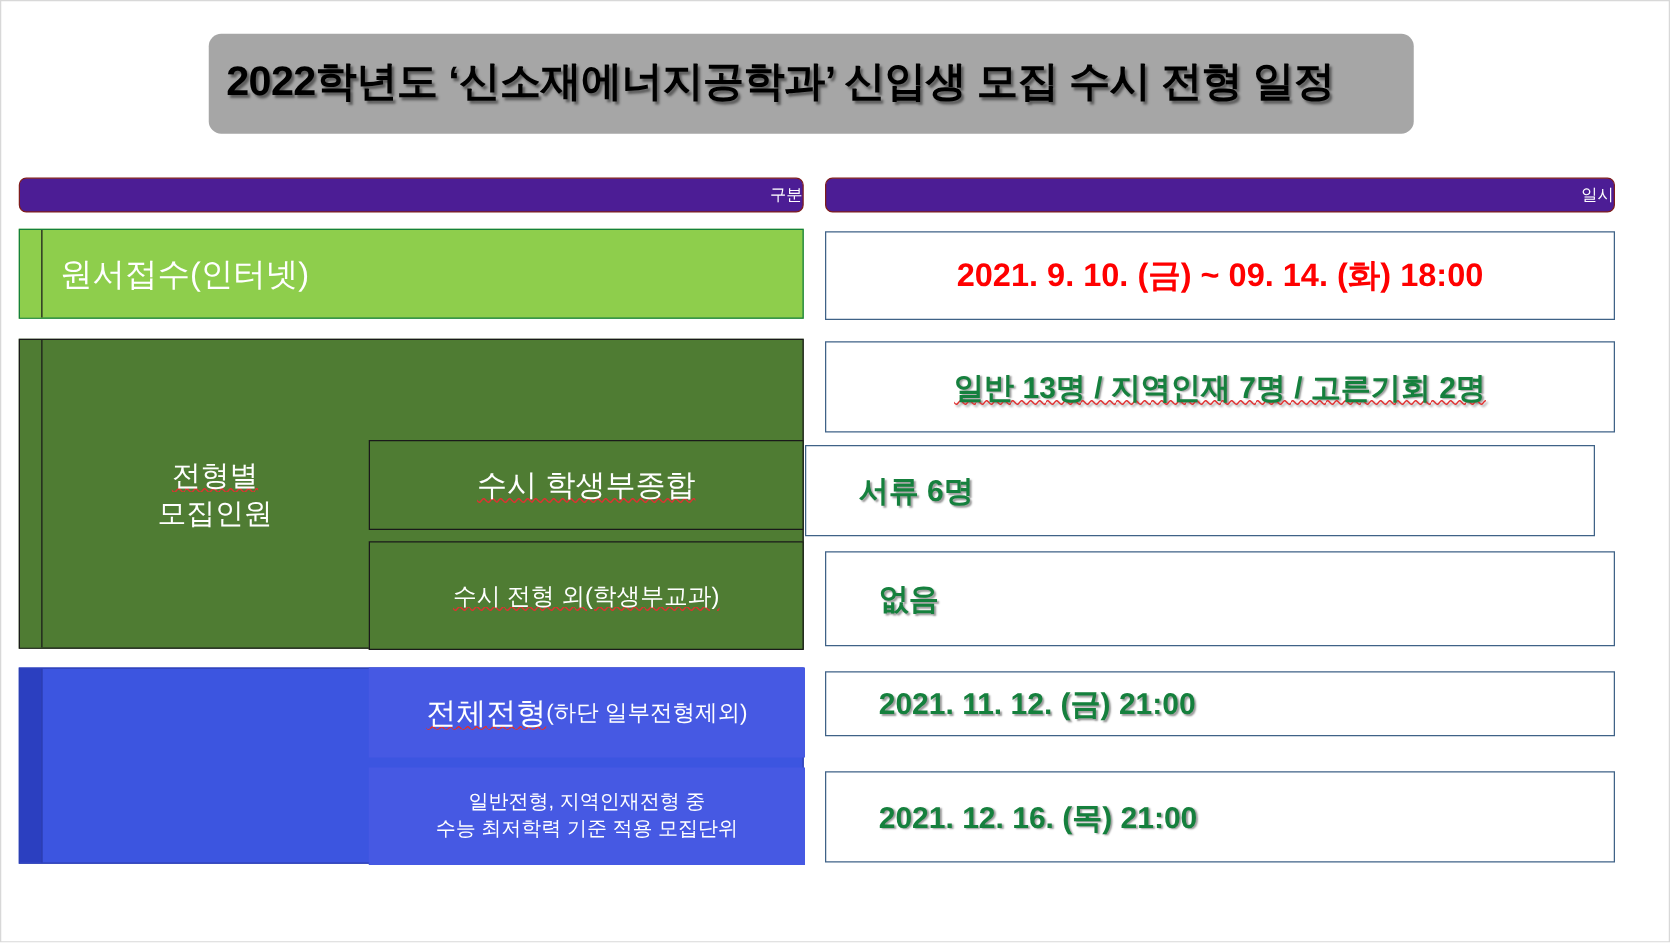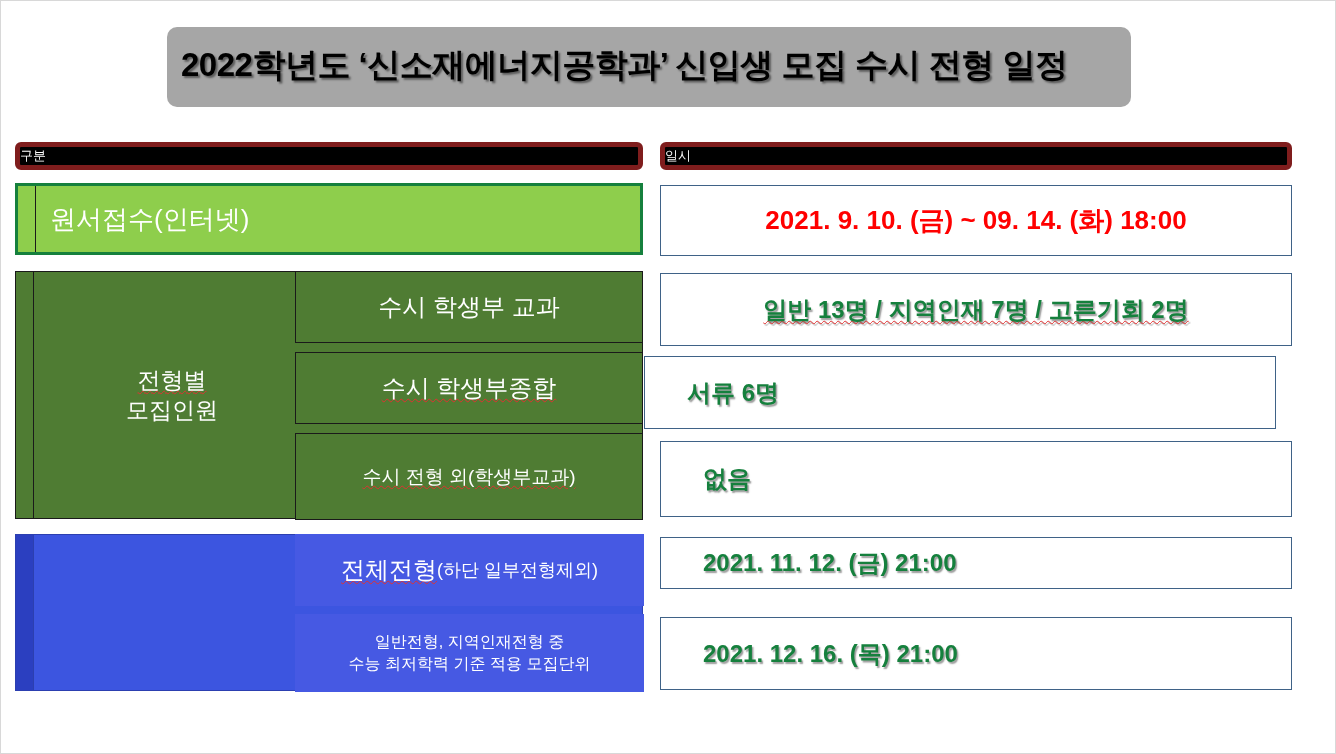--- a/index.html
+++ b/index.html
@@ -39,29 +39,29 @@
     color: #000000;
     letter-spacing: -0.5px;
     text-shadow: 2px 2px 2px rgba(0,0,0,0.45);
     white-space: nowrap;
   }
 
   
   .col-header {
     position: absolute;
     height: 28px;
-    background: #000000;
-    border: 5px solid #7f1d1d;
+    background: #4c1d95;
+    border: 1px solid #7f1d1d;
     border-radius: 6px;
     box-sizing: border-box;
     color: #ffffff;
     font-size: 13px;
     display: flex;
     align-items: center;
-    justify-content: flex-start;
+    justify-content: flex-end;
   }
   #header-left  { left: 14px;  top: 141px; width: 628px; }
   #header-right { left: 659px; top: 141px; width: 632px; }
 
   
   .left-block {
     position: absolute;
     box-sizing: border-box;
   }
   .accent-strip {
@@ -70,21 +70,21 @@
     top: 0;
     bottom: 0;
     width: 18px;
     box-sizing: border-box;
   }
 
   
   #row1-left {
     left: 14px; top: 182px; width: 628px; height: 72px;
     background: #8ece4c;
-    border: 3px solid #15803d;
+    border: 1px solid #15803d;
   }
   #row1-left .accent-strip { background: #8ece4c; border-right: 1px solid #1a1a1a; }
   #row1-label {
     position: absolute;
     left: 32px;
     top: 0; bottom: 0;
     display: flex;
     align-items: center;
     color: #ffffff;
     font-size: 26px;
@@ -218,23 +218,20 @@
   <div class="value-box v-center" id="val1">
     <span>2021. 9. 10. (금) ~ 09. 14. (화) 18:00</span>
   </div>
 
   <div class="left-block" id="row2-left">
     <div class="accent-strip"></div>
     <div id="row2-label">
       <span class="squiggle">전형별</span>
       <span>모집인원</span>
     </div>
-    <div class="subrow-green" id="sub-g1">
-      <span>수시 학생부 교과</span>
-    </div>
     <div class="subrow-green" id="sub-g2">
       <span class="squiggle">수시 학생부종합</span>
     </div>
     <div class="subrow-green" id="sub-g3">
       <span class="squiggle">수시 전형 외(학생부교과)</span>
     </div>
   </div>
   <div class="value-box v-center" id="val2">
     <span class="squiggle">일반 13명 / 지역인재 7명 / 고른기회 2명</span>
   </div>

